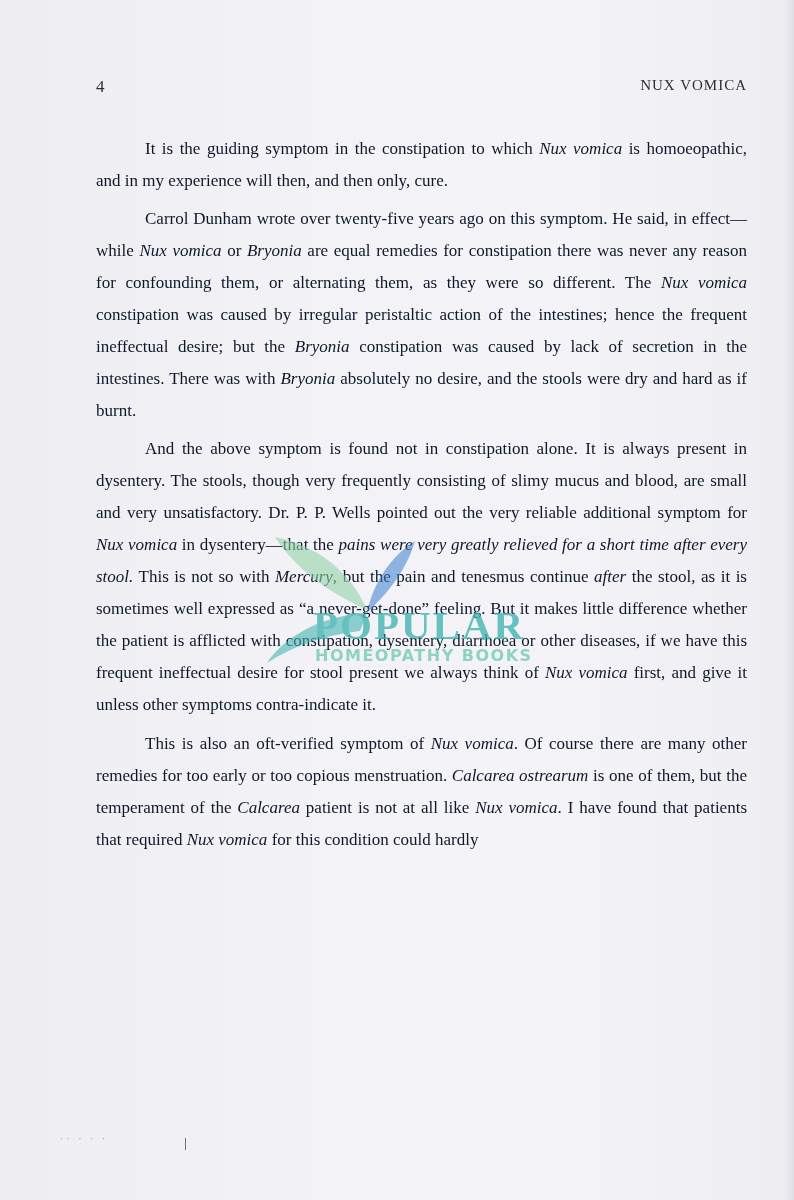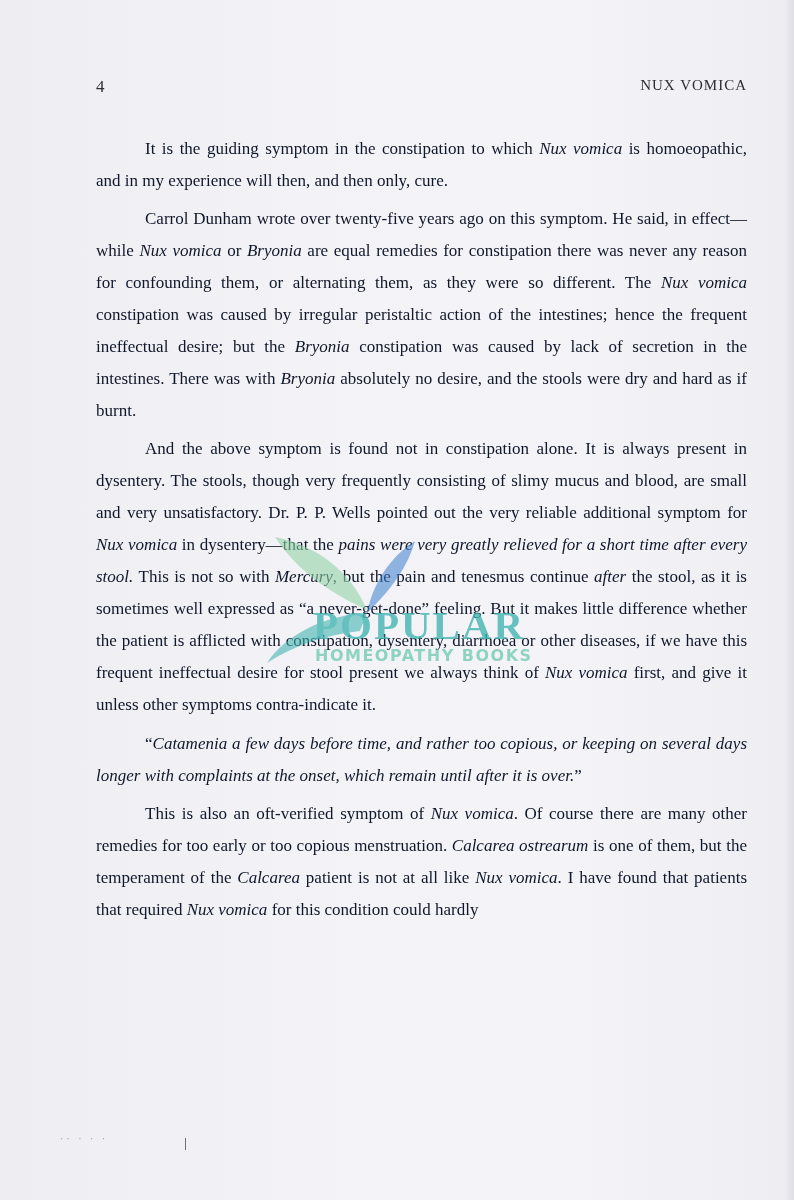--- a/index.html
+++ b/index.html
@@ -139,21 +139,20 @@
 
   <div class="running-head">
     <span class="page-number">4</span>
     <span class="running-title">NUX VOMICA</span>
   </div>
 
   <div class="body-text" id="body-text">
     <p class="para"><span>It is the guiding symptom in the constipation to which </span><i>Nux vomica</i><span> is homoeopathic, and in my experience will then, and then only, cure.</span></p>
     <p class="para"><span>Carrol Dunham wrote over twenty-five years ago on this symptom. He said, in effect—while </span><i>Nux vomica</i><span> or </span><i>Bryonia</i><span> are equal remedies for constipation there was never any reason for confounding them, or alternating them, as they were so different. The </span><i>Nux vomica</i><span> constipation was caused by irregular peristaltic action of the intestines; hence the frequent ineffectual desire; but the </span><i>Bryonia</i><span> constipation was caused by lack of secretion in the intestines. There was with </span><i>Bryonia</i><span> absolutely no desire, and the stools were dry and hard as if burnt.</span></p>
     <p class="para"><span>And the above symptom is found not in constipation alone. It is always present in dysentery. The stools, though very frequently consisting of slimy mucus and blood, are small and very unsatisfactory. Dr. P. P. Wells pointed out the very reliable additional symptom for </span><i>Nux vomica</i><span> in dysentery—that the </span><i>pains were very greatly relieved for a short time after every stool.</i><span> This is not so with </span><i>Mercury</i><span>, but the pain and tenesmus continue </span><i>after</i><span> the stool, as it is sometimes well expressed as “a never-get-done” feeling. But it makes little difference whether the patient is afflicted with constipation, dysentery, diarrhoea or other diseases, if we have this frequent ineffectual desire for stool present we always think of </span><i>Nux vomica</i><span> first, and give it unless other symptoms contra-indicate it.</span></p>
-    <p class="para quote"><span class="roman">“</span><span>Catamenia a few days before time, and rather too copious, or keeping on several days longer with complaints at the onset, which remain until after it is over.</span><span class="roman">”</span></p>
     <p class="para"><span>This is also an oft-verified symptom of </span><i>Nux vomica</i><span>. Of course there are many other remedies for too early or too copious menstruation. </span><i>Calcarea ostrearum</i><span> is one of them, but the temperament of the </span><i>Calcarea</i><span> patient is not at all like </span><i>Nux vomica</i><span>. I have found that patients that required </span><i>Nux vomica</i><span> for this condition could hardly</span></p>
   </div>
 
   <div class="watermark">
     <svg width="290" height="135" viewBox="0 0 290 135">
       <path d="M20 2 C 60 10, 95 35, 112 75 C 80 60, 45 40, 20 2 Z" fill="#8fd3a6" opacity="0.75"></path>
       <path d="M160 6 C 150 40, 128 62, 112 78 C 118 48, 135 22, 160 6 Z" fill="#3b7fd0" opacity="0.7"></path>
       <path d="M112 78 C 70 80, 30 100, 12 128 C 40 110, 70 100, 105 96 Z" fill="#3fb3b0" opacity="0.75"></path>
     </svg>
     <div class="wm-word">POPULAR</div>

